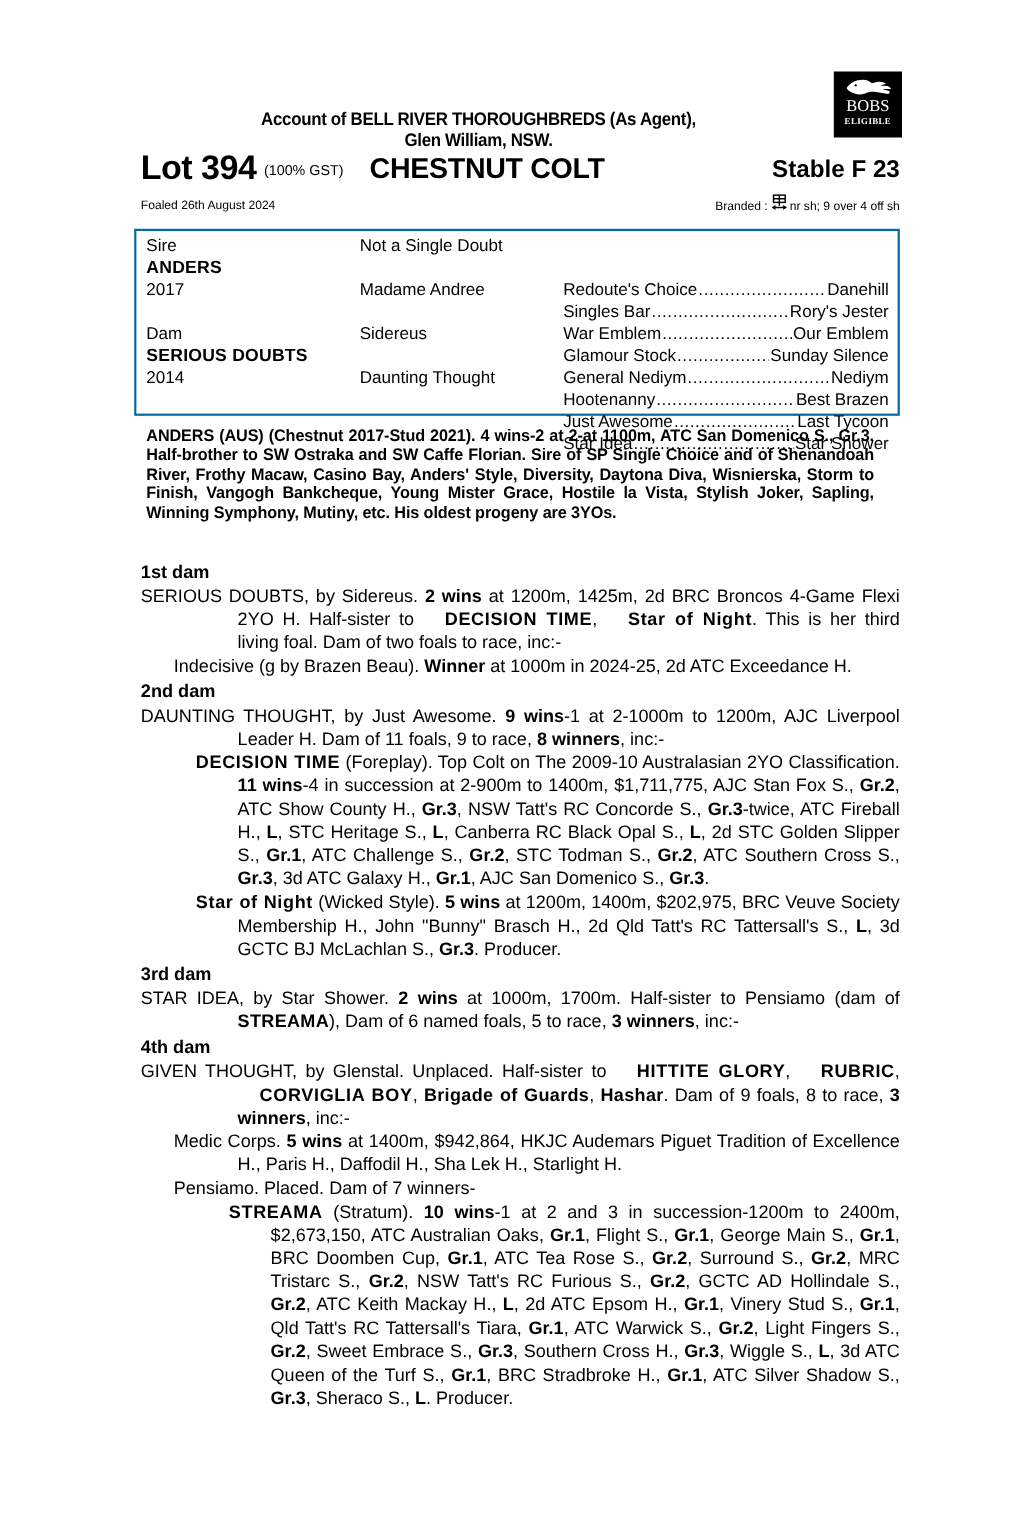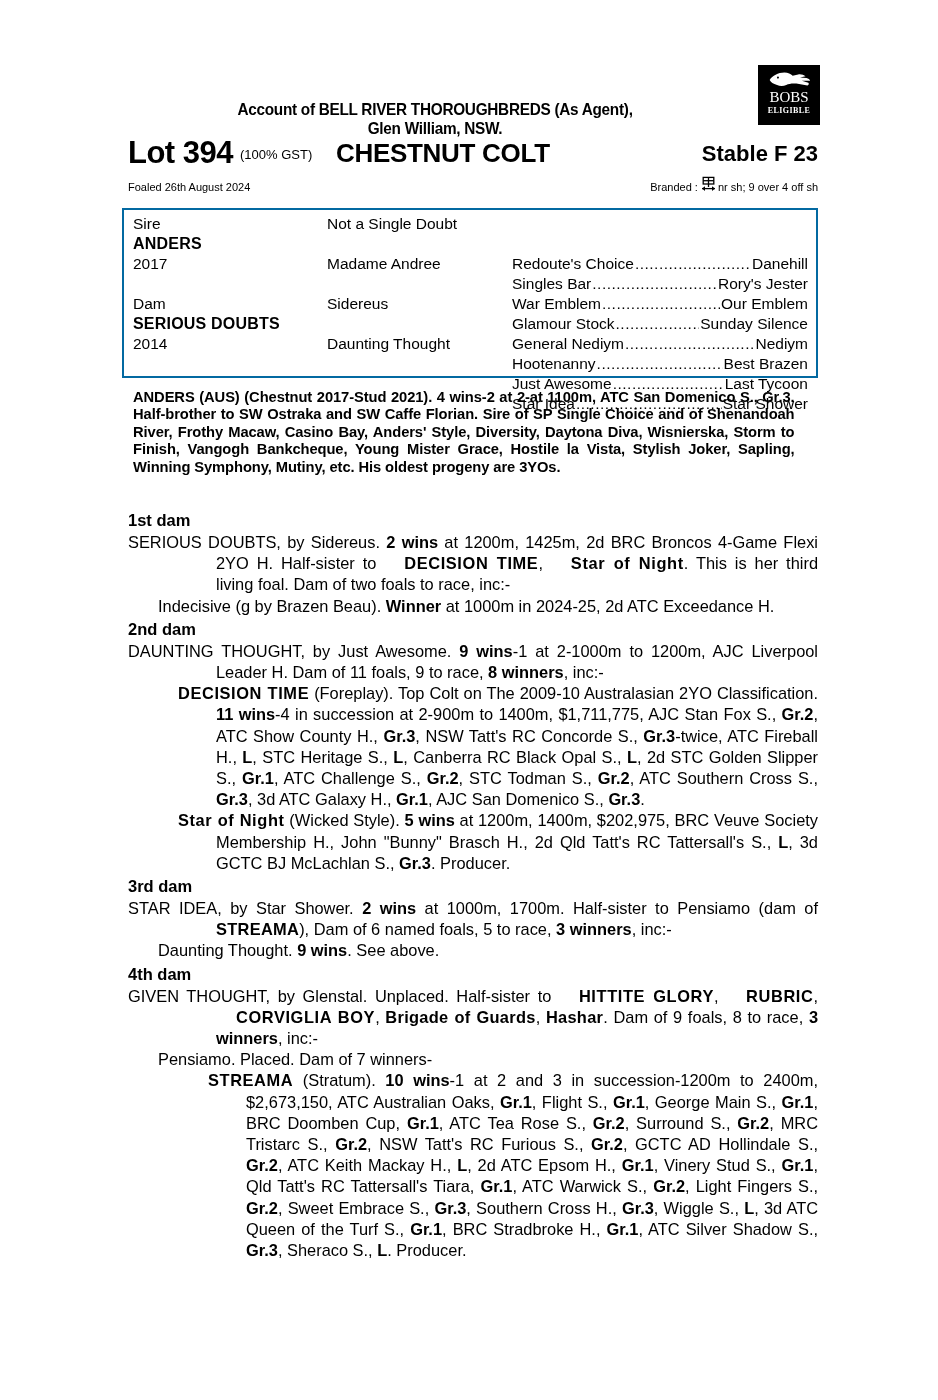--- a/index.html
+++ b/index.html
@@ -416,24 +416,24 @@
 
     <div class="dam-head">2nd dam</div>
     <div class="para lvl-top"><span>DAUNTING THOUGHT, by Just Awesome. </span><b>9 wins</b><span>-1 at 2-1000m to 1200m, AJC Liverpool Leader H. Dam of 11 foals, 9 to race, </span><b>8 winners</b><span>, inc:-</span></div>
 
     <div class="para lvl-1"><span class="nm-sp">DECISION TIME</span><span> (Foreplay). Top Colt on The 2009-10 Australasian 2YO Classification. </span><b>11 wins</b><span>-4 in succession at 2-900m to 1400m, $1,711,775, AJC Stan Fox S., </span><b>Gr.2</b><span>, ATC Show County H., </span><b>Gr.3</b><span>, NSW Tatt's RC Concorde S., </span><b>Gr.3</b><span>-twice, ATC Fireball H., </span><b>L</b><span>, STC Heritage S., </span><b>L</b><span>, Canberra RC Black Opal S., </span><b>L</b><span>, 2d STC Golden Slipper S., </span><b>Gr.1</b><span>, ATC Challenge S., </span><b>Gr.2</b><span>, STC Todman S., </span><b>Gr.2</b><span>, ATC Southern Cross S., </span><b>Gr.3</b><span>, 3d ATC Galaxy H., </span><b>Gr.1</b><span>, AJC San Domenico S., </span><b>Gr.3</b><span>.</span></div>
 
     <div class="para lvl-1"><span class="nm-sp">Star of Night</span><span> (Wicked Style). </span><b>5 wins</b><span> at 1200m, 1400m, $202,975, BRC Veuve Society Membership H., John "Bunny" Brasch H., 2d Qld Tatt's RC Tattersall's S., </span><b>L</b><span>, 3d GCTC BJ McLachlan S., </span><b>Gr.3</b><span>. Producer.</span></div>
 
     <div class="dam-head">3rd dam</div>
     <div class="para lvl-top"><span>STAR IDEA, by Star Shower. </span><b>2 wins</b><span> at 1000m, 1700m. Half-sister to Pensiamo (dam of </span><span class="nm">STREAMA</span><span>), Dam of 6 named foals, 5 to race, </span><b>3 winners</b><span>, inc:-</span></div>
-    <div class="para lvl-1"><span>Daunting Thought. </span><b>9 wins</b><span>. See above.</span></div>
 
     <div class="dam-head">4th dam</div>
     <div class="para lvl-top"><span>GIVEN THOUGHT, by Glenstal. Unplaced. Half-sister to </span><span class="nm-sp">HITTITE GLORY</span><span>, </span><span class="nm-sp">RUBRIC</span><span>, </span><span class="nm-sp">CORVIGLIA BOY</span><span>, </span><span class="nm">Brigade of Guards</span><span>, </span><span class="nm">Hashar</span><span>. Dam of 9 foals, 8 to race, </span><b>3 winners</b><span>, inc:-</span></div>
 
+    <div class="para lvl-1"><span>Medic Corps. </span><b>5 wins</b><span> at 1400m, $942,864, HKJC Audemars Piguet Tradition of Excellence H., Paris H., Daffodil H., Sha Lek H., Starlight H.</span></div>
 
     <div class="para lvl-1">Pensiamo. Placed. Dam of 7 winners-</div>
 
     <div class="para lvl-2"><span class="nm-sp">STREAMA</span><span> (Stratum). </span><b>10 wins</b><span>-1 at 2 and 3 in succession-1200m to 2400m, $2,673,150, ATC Australian Oaks, </span><b>Gr.1</b><span>, Flight S., </span><b>Gr.1</b><span>, George Main S., </span><b>Gr.1</b><span>, BRC Doomben Cup, </span><b>Gr.1</b><span>, ATC Tea Rose S., </span><b>Gr.2</b><span>, Surround S., </span><b>Gr.2</b><span>, MRC Tristarc S., </span><b>Gr.2</b><span>, NSW Tatt's RC Furious S., </span><b>Gr.2</b><span>, GCTC AD Hollindale S., </span><b>Gr.2</b><span>, ATC Keith Mackay H., </span><b>L</b><span>, 2d ATC Epsom H., </span><b>Gr.1</b><span>, Vinery Stud S., </span><b>Gr.1</b><span>, Qld Tatt's RC Tattersall's Tiara, </span><b>Gr.1</b><span>, ATC Warwick S., </span><b>Gr.2</b><span>, Light Fingers S., </span><b>Gr.2</b><span>, Sweet Embrace S., </span><b>Gr.3</b><span>, Southern Cross H., </span><b>Gr.3</b><span>, Wiggle S., </span><b>L</b><span>, 3d ATC Queen of the Turf S., </span><b>Gr.1</b><span>, BRC Stradbroke H., </span><b>Gr.1</b><span>, ATC Silver Shadow S., </span><b>Gr.3</b><span>, Sheraco S., </span><b>L</b><span>. Producer.</span></div>
 
   </div>
 </div>
 
 </body></html>

